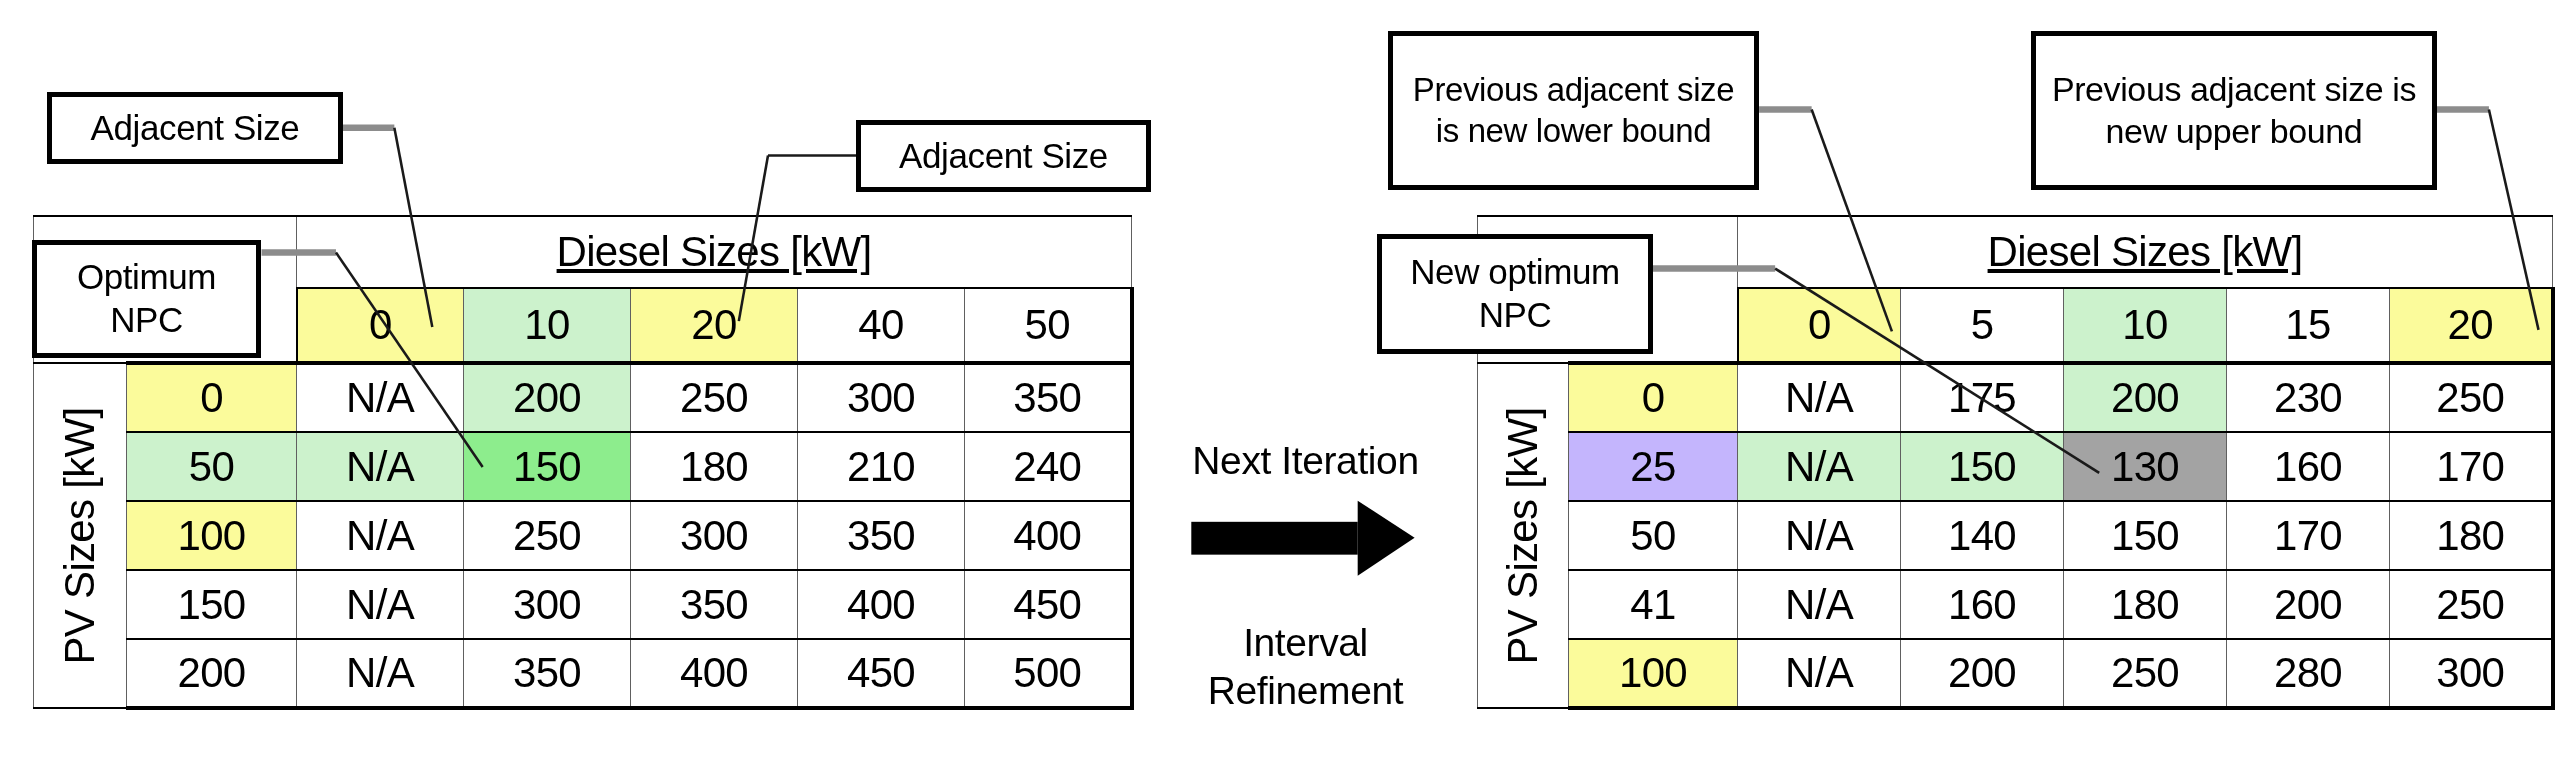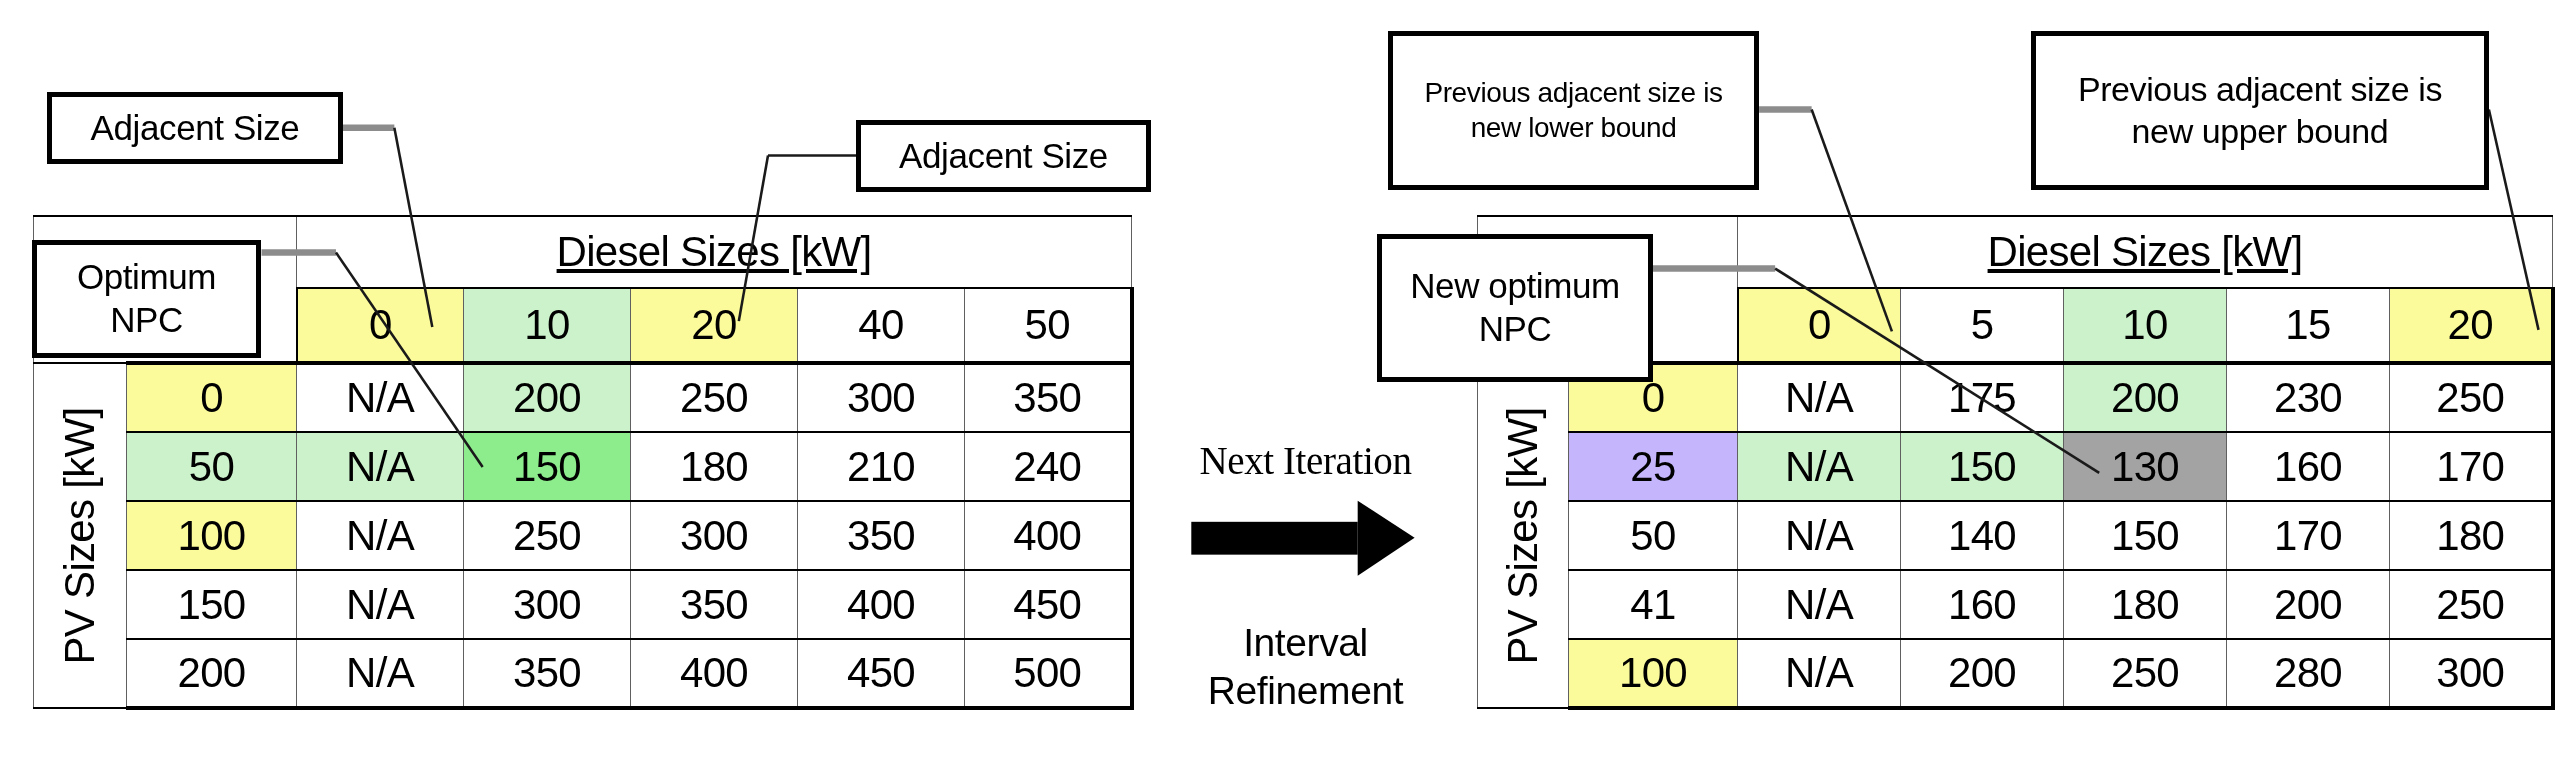--- a/index.html
+++ b/index.html
@@ -31,28 +31,28 @@
   .lastrow{border-bottom:4.4px solid #000 !important;}
   .rightmost{border-right:4.4px solid #000 !important;}
 
   
   .callout{position:absolute;box-sizing:border-box;background:#fff;border:5.1px solid #000;
       display:flex;align-items:center;justify-content:center;text-align:center;
       font-size:35px;line-height:1.22;letter-spacing:-0.4px;z-index:10;padding:2.9px 10.2px;}
   #co-adj1{left:47px;top:92px;width:296px;height:72px;}
   #co-opt{left:32px;top:205px;width:229px;height:118px;margin-top:35px;}
   #co-adj2{left:856px;top:120px;width:295px;height:72px;}
-  #co-lower{left:1388px;top:31px;width:371px;height:159px;font-size:28px;}
-  #co-upper{left:2031px;top:31px;width:458px;height:159px;font-size:34px;}
-  #co-newopt{left:1377px;top:234px;width:276px;height:148px;}
+  #co-lower{left:1388px;top:31px;width:371px;height:159px;font-size:33px;}
+  #co-upper{left:2031px;top:31px;width:406px;height:159px;font-size:34px;}
+  #co-newopt{left:1377px;top:234px;width:276px;height:120px;}
 
   
   .midlabel{position:absolute;width:339px;left:1136px;text-align:center;
       font-size:39px;line-height:1.22;letter-spacing:-0.4px;z-index:4;white-space:pre-line;}
-  #mid-next{top:437px;font-family:Liberation Serif, serif;}
+  #mid-next{top:437px;}
   #mid-interval{top:591px;margin-top:28px;}
 
   
   #overlay{position:absolute;left:0;top:0;width:2576px;height:759px;z-index:6;pointer-events:none;}
 </style>
 </head>
 <body>
 
 <div id="canvas">
 

